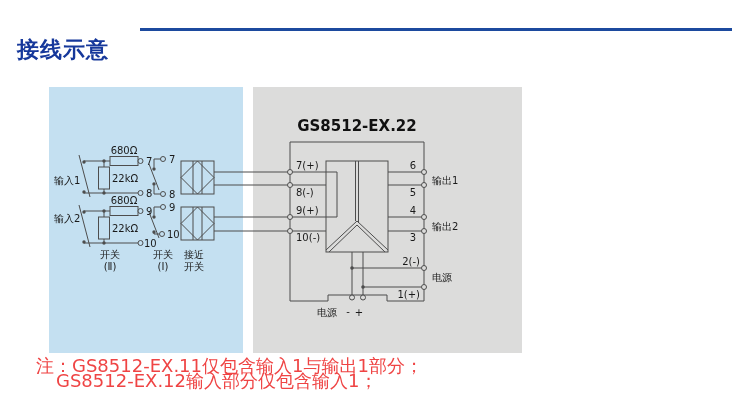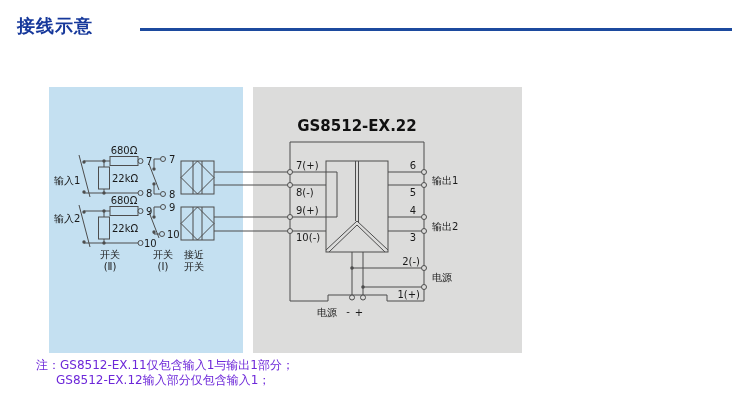--- a/index.html
+++ b/index.html
@@ -1,36 +1,36 @@
 <!DOCTYPE html>
 <html><head>
 <meta charset="utf-8">
 <style>
   html,body{margin:0;padding:0;background:#ffffff;}
   .page{position:relative;width:750px;height:418px;background:#ffffff;overflow:hidden;
         font-family:"DejaVu Sans","Liberation Sans",sans-serif;}
-  .page-title{position:absolute;left:17px;top:14px;font-size:18px;font-weight:bold;
+  .page-title{position:absolute;left:17px;top:35px;font-size:22px;font-weight:bold;
               color:#16389b;letter-spacing:1px;}
   .title-rule{position:absolute;left:140px;top:28px;width:592px;height:3px;background:#1c4a9e;}
   .zone-bar{position:absolute;top:55px;height:14px;box-sizing:border-box;
             background:#16407e;border-bottom:2px solid #84cc16;color:#ffffff;
             font-size:13px;font-weight:bold;text-align:center;line-height:19px;letter-spacing:2px;margin-top:48px;}
   .bar-hazard{left:49px;width:194px;}
   .bar-safe{left:253px;width:269px;}
   .panel{position:absolute;top:87px;height:266px;}
   .panel-hazard{left:49px;width:194px;background:#c4e0f1;}
   .panel-safe{left:253px;width:269px;background:#dcdcdb;}
   svg.schematic{position:absolute;left:0;top:0;width:750px;height:418px;}
   svg .ln{stroke:#4d4d4d;stroke-width:1;fill:none;}
   svg .term{fill:#dcdcdb;stroke:#4d4d4d;stroke-width:1;}
   svg .term-h{fill:#c4e0f1;stroke:#4d4d4d;stroke-width:1;}
   svg .dot{fill:#4d4d4d;stroke:none;}
   svg text{font-family:"DejaVu Sans","Liberation Sans",sans-serif;font-size:10px;fill:#1a1a1a;}
   svg text.mtitle{font-size:15px;font-weight:bold;fill:#111111;}
-  .notes{position:absolute;left:36px;top:358px;font-size:12px;line-height:15px;color:#6d28d9;}
+  .notes{position:absolute;left:36px;top:358px;font-size:18px;line-height:15px;color:#ef4444;}
   .notes .indent{margin-left:20px;}
 </style>
 </head>
 <body>
 
 <div class="page">
 
   <span class="page-title">接线示意</span>
   <div class="title-rule"></div>
 

